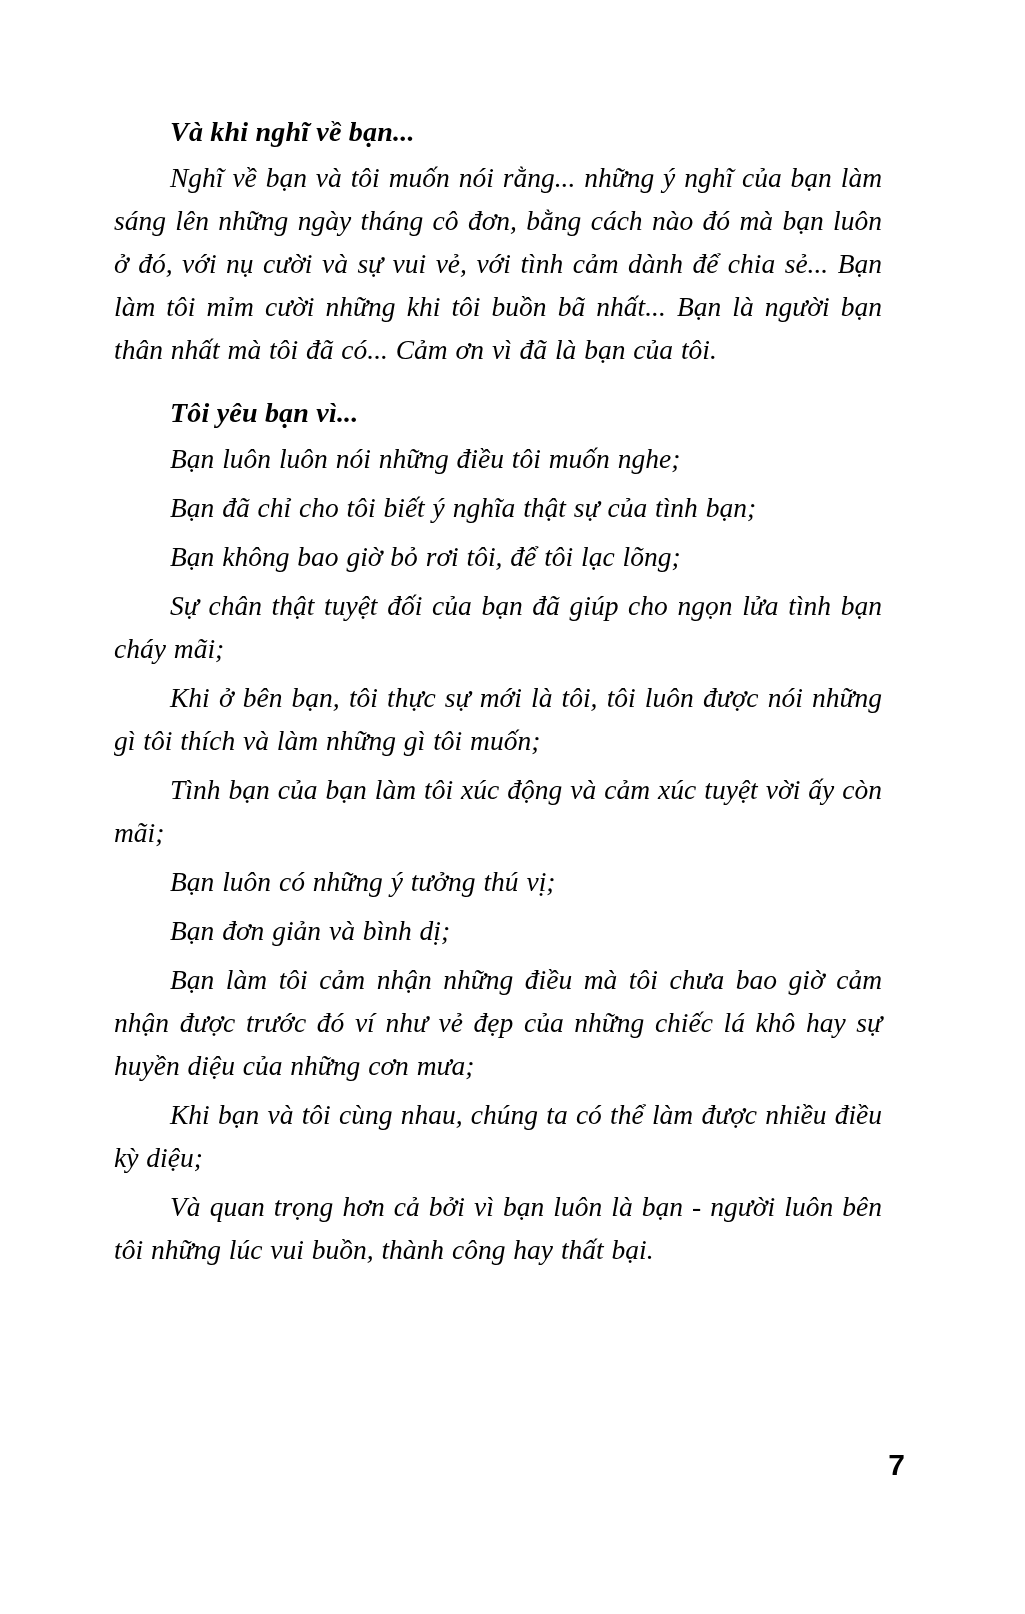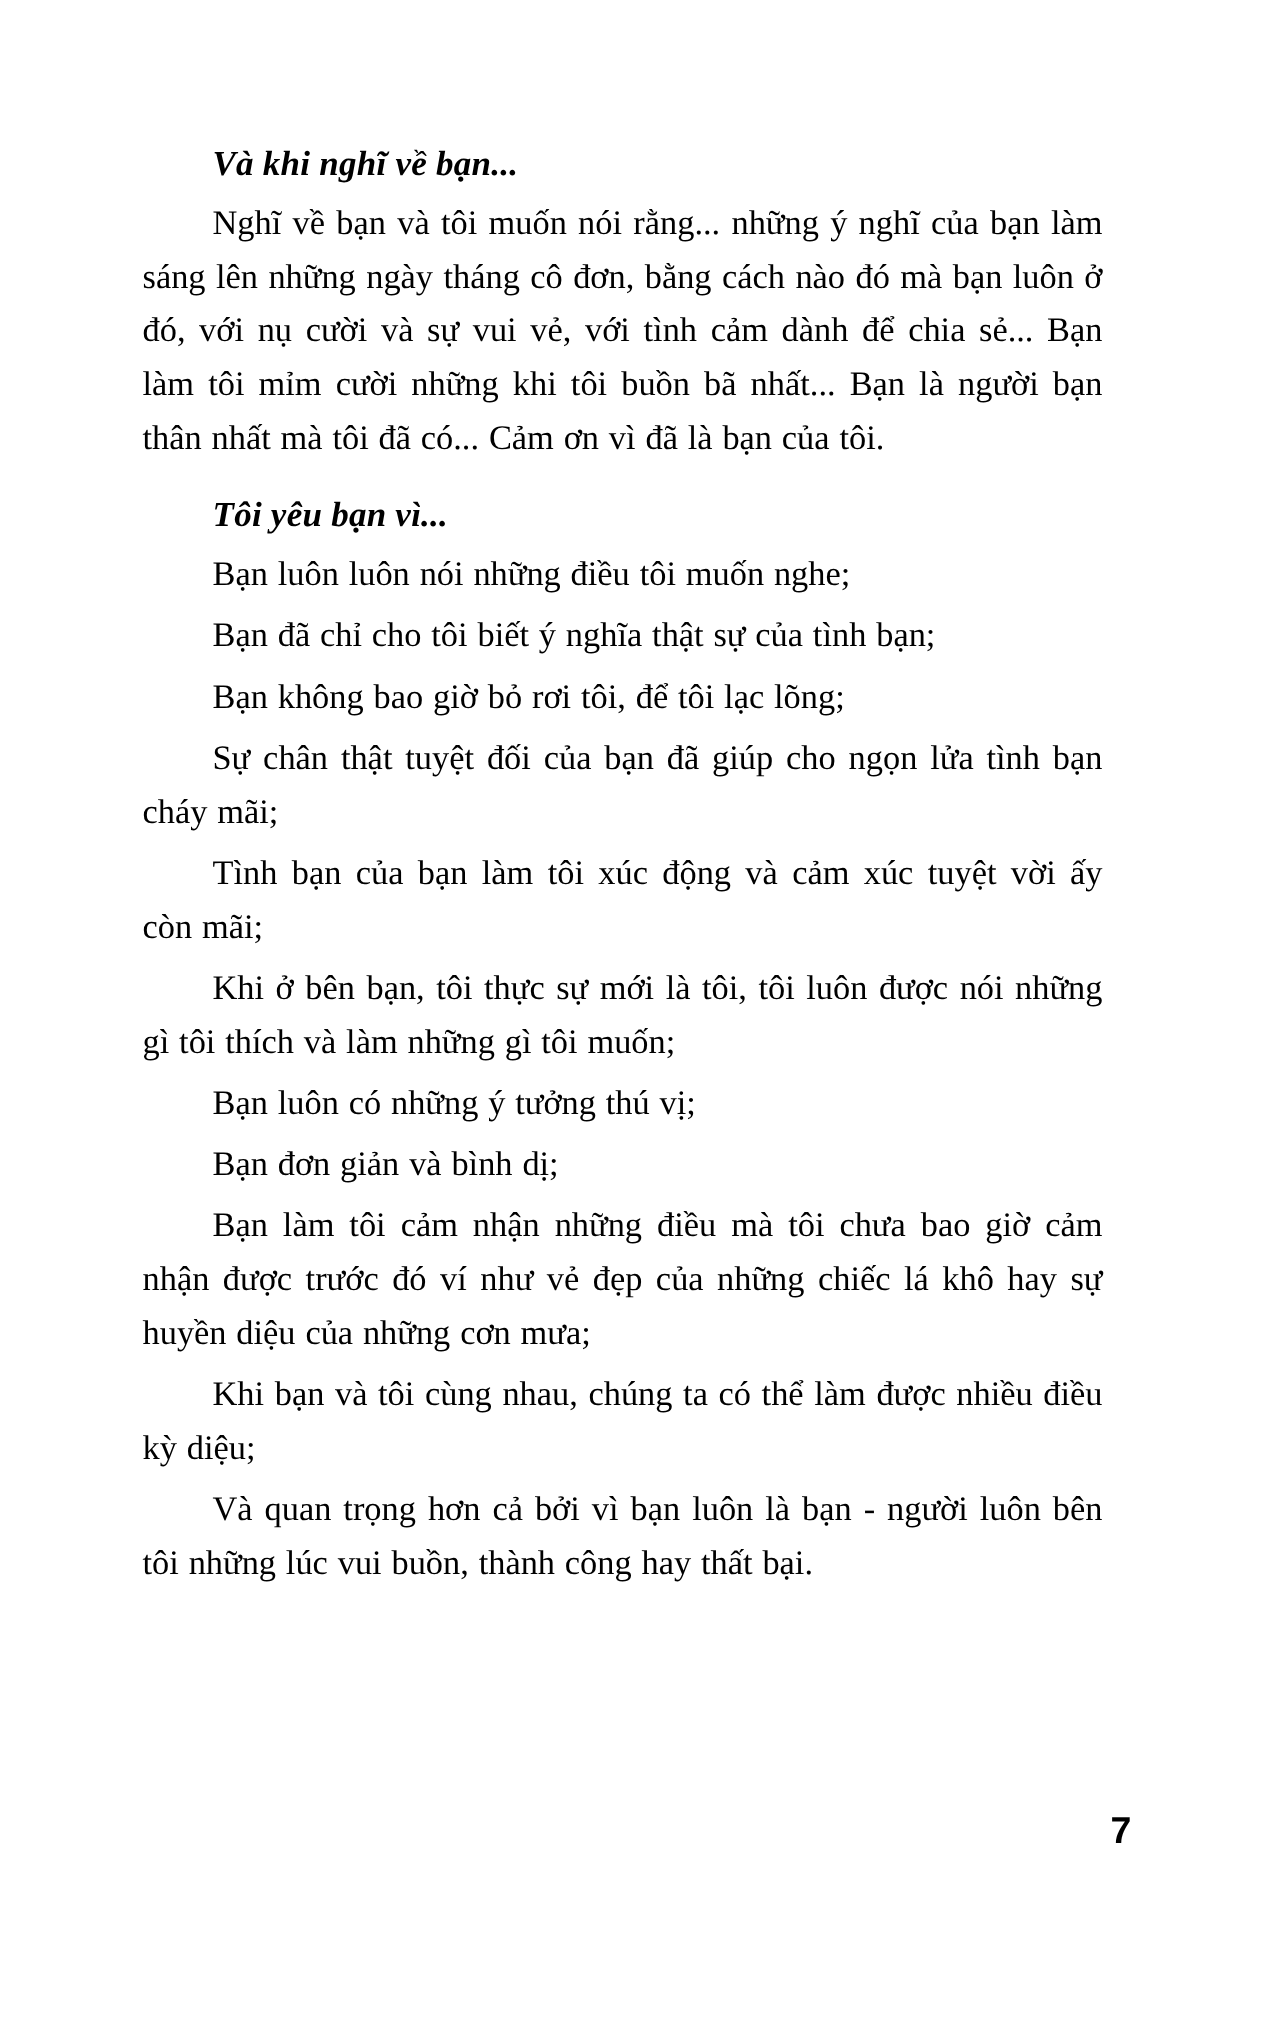--- a/index.html
+++ b/index.html
@@ -33,20 +33,21 @@
   .heading.second {
     margin-top: 26px;
   }
   .para {
     font-size: 27.5px;
     line-height: 43px;
     text-align: justify;
     text-indent: 56px;
     margin: 0 0 6px 0;
     word-spacing: 1px;
+    font-style: italic;
   }
   .page-number {
     position: absolute;
     top: 1448px;
     right: 120px;
     font-size: 30px;
     font-weight: bold;
     font-family: "Liberation Sans", "DejaVu Sans", sans-serif;
   }
 </style>
@@ -59,22 +60,22 @@
     <h2 class="heading">Và khi nghĩ về bạn...</h2>
 
     <p class="para">Nghĩ về bạn và tôi muốn nói rằng... những ý nghĩ của bạn làm sáng lên những ngày tháng cô đơn, bằng cách nào đó mà bạn luôn ở đó, với nụ cười và sự vui vẻ, với tình cảm dành để chia sẻ... Bạn làm tôi mỉm cười những khi tôi buồn bã nhất... Bạn là người bạn thân nhất mà tôi đã có... Cảm ơn vì đã là bạn của tôi.</p>
 
     <h2 class="heading second">Tôi yêu bạn vì...</h2>
 
     <p class="para">Bạn luôn luôn nói những điều tôi muốn nghe;</p>
     <p class="para">Bạn đã chỉ cho tôi biết ý nghĩa thật sự của tình bạn;</p>
     <p class="para">Bạn không bao giờ bỏ rơi tôi, để tôi lạc lõng;</p>
     <p class="para">Sự chân thật tuyệt đối của bạn đã giúp cho ngọn lửa tình bạn cháy mãi;</p>
+    <p class="para">Khi ở bên bạn, tôi thực sự mới là tôi, tôi luôn được nói những gì tôi thích và làm những gì tôi muốn;</p>
     <p class="para">Tình bạn của bạn làm tôi xúc động và cảm xúc tuyệt vời ấy còn mãi;</p>
-    <p class="para">Khi ở bên bạn, tôi thực sự mới là tôi, tôi luôn được nói những gì tôi thích và làm những gì tôi muốn;</p>
     <p class="para">Bạn luôn có những ý tưởng thú vị;</p>
     <p class="para">Bạn đơn giản và bình dị;</p>
     <p class="para">Bạn làm tôi cảm nhận những điều mà tôi chưa bao giờ cảm nhận được trước đó ví như vẻ đẹp của những chiếc lá khô hay sự huyền diệu của những cơn mưa;</p>
     <p class="para">Khi bạn và tôi cùng nhau, chúng ta có thể làm được nhiều điều kỳ diệu;</p>
     <p class="para">Và quan trọng hơn cả bởi vì bạn luôn là bạn - người luôn bên tôi những lúc vui buồn, thành công hay thất bại.</p>
 
   </div>
 
   <div class="page-number">7</div>
 </div>

